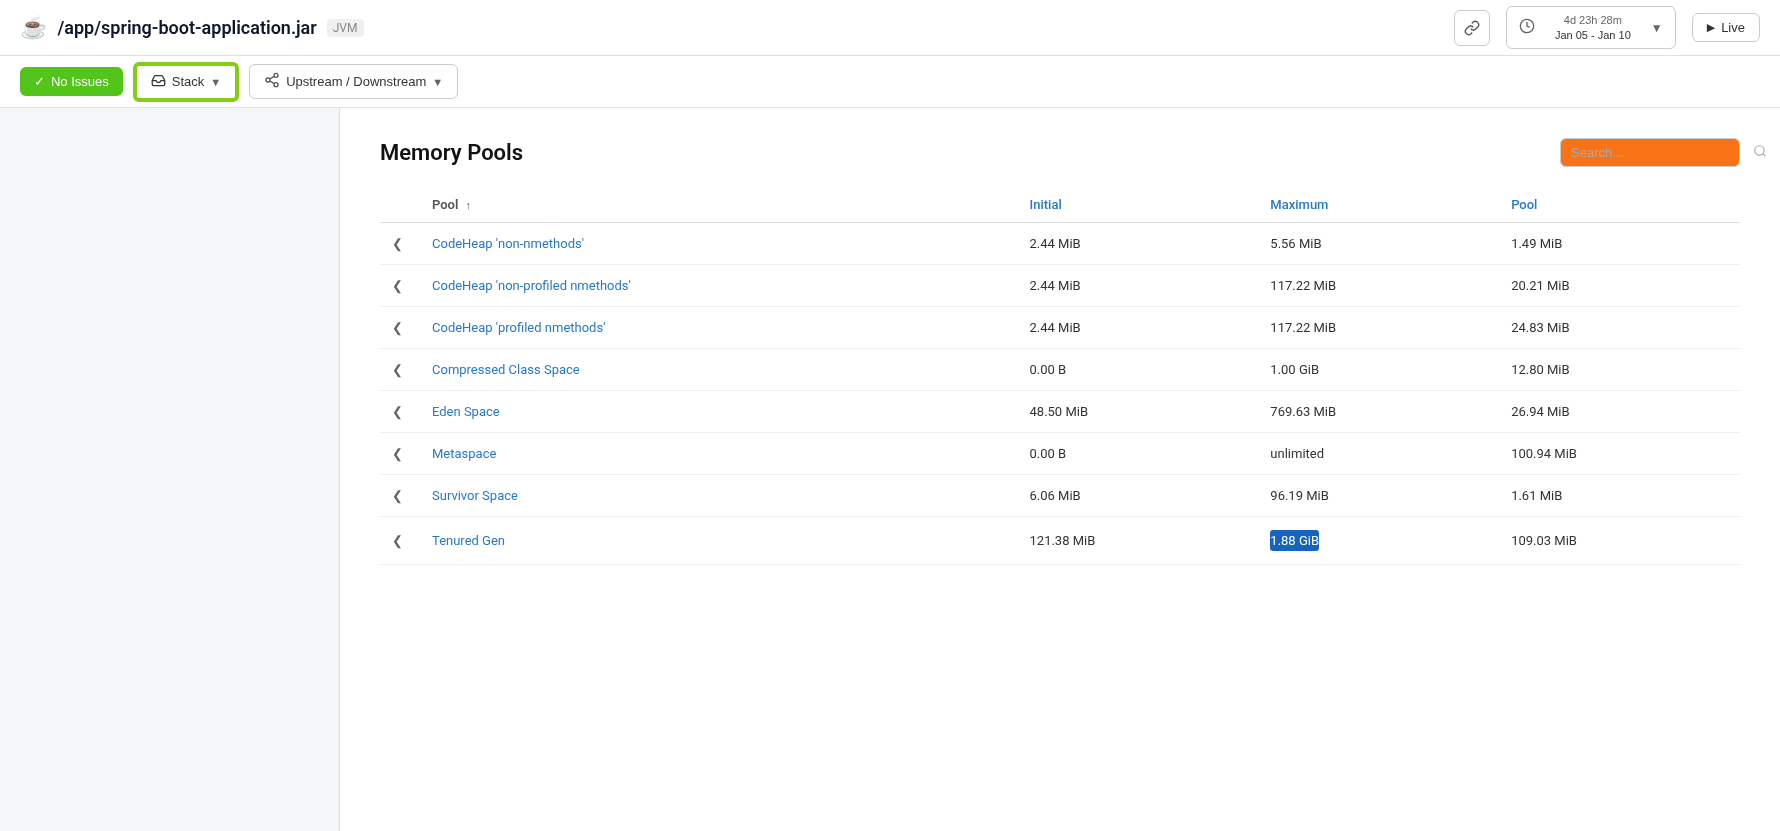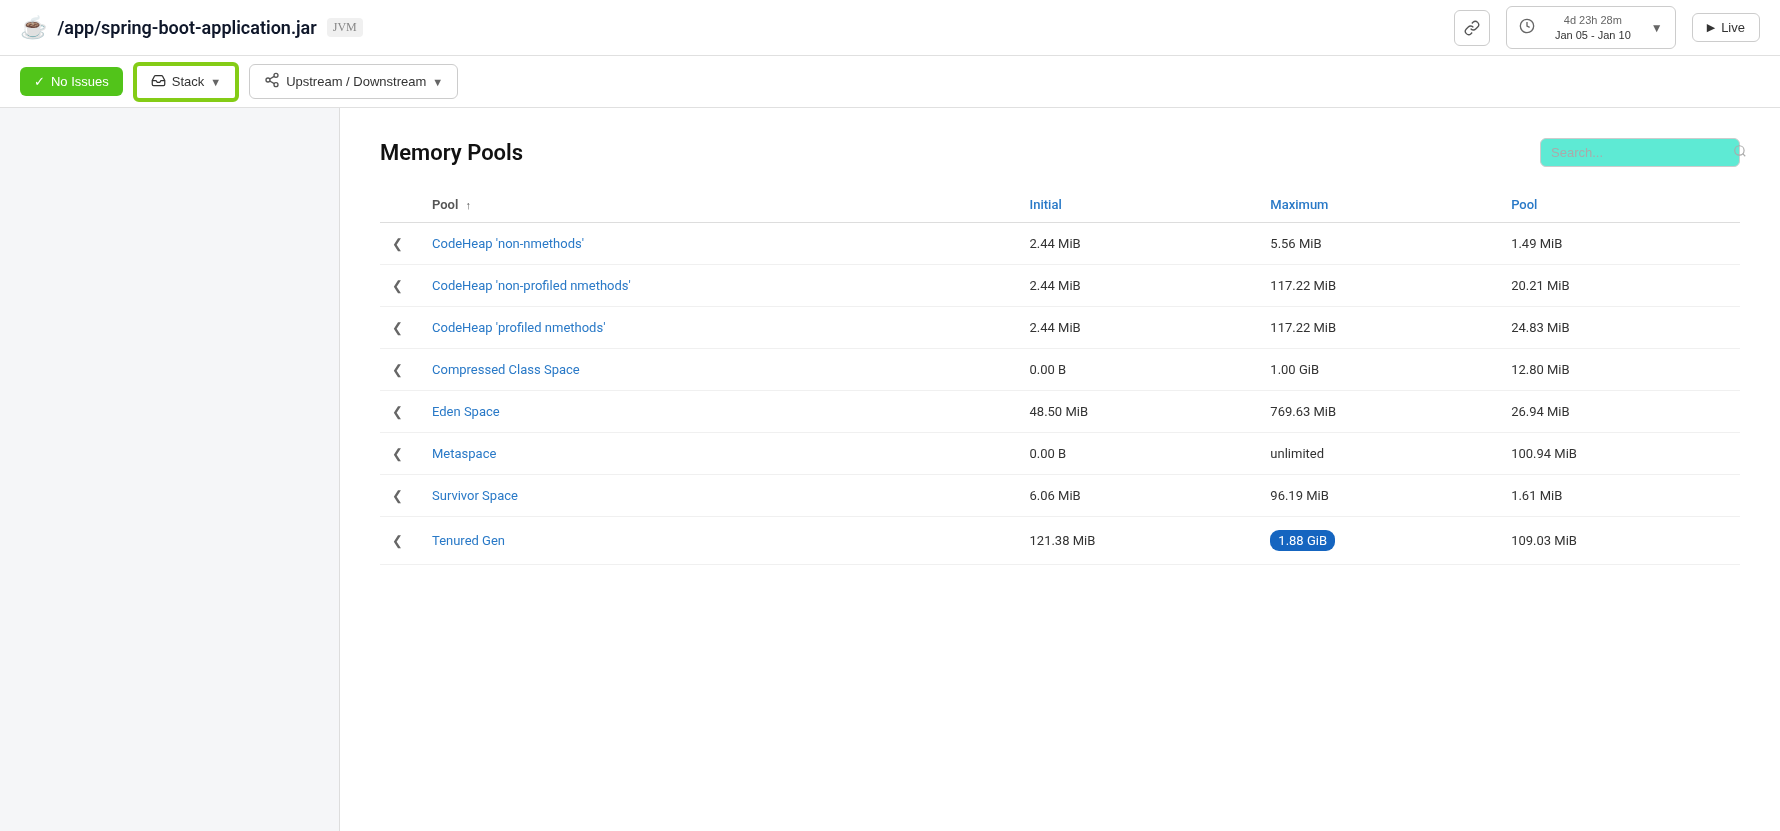--- a/index.html
+++ b/index.html
@@ -27,21 +27,20 @@
       font-size: 18px;
       font-weight: 600;
       color: #0f172a;
     }
     .app-badge {
       font-size: 12px;
       color: #888;
       background: #f0f0f0;
       padding: 2px 6px;
       border-radius: 4px;
-      font-family: Liberation Serif, serif;
     }
     .top-bar-right {
       display: flex;
       align-items: center;
       gap: 16px;
     }
     .link-icon-btn {
       width: 36px; height: 36px;
       border: 1px solid #ccc;
       border-radius: 6px;
@@ -157,23 +156,23 @@
       font-size: 22px;
       font-weight: 600;
       color: #111;
     }
     .search-box {
       display: flex;
       align-items: center;
       border: 1px solid #ccc;
       border-radius: 6px;
       padding: 5px 10px;
-      background: #5eead4;
+      background: #f97316;
       gap: 6px;
-      width: 200px;
+      width: 180px;
     }
     .search-box input {
       border: none;
       outline: none;
       font-size: 13px;
       color: #333;
       flex: 1;
       background: transparent;
     }
     .search-box input::placeholder { color: #aaa; }
@@ -232,22 +231,22 @@
       cursor: pointer;
     }
     .pool-name {
       color: #2979c7;
       font-size: 13px;
     }
 
     .highlight-cell {
       background: #1565c0;
       color: #fff;
-      padding: 3px 8px;
-      border-radius: 9px;
+      padding: 3px 0;
+      border-radius: 3px;
       display: inline-block;
     }
   </style>
 </head>
 <body>
 
 <div class="top-bar">
   <div class="top-bar-left">
     <span class="app-icon">☕</span>
     <span class="app-title">/app/spring-boot-application.jar</span>

